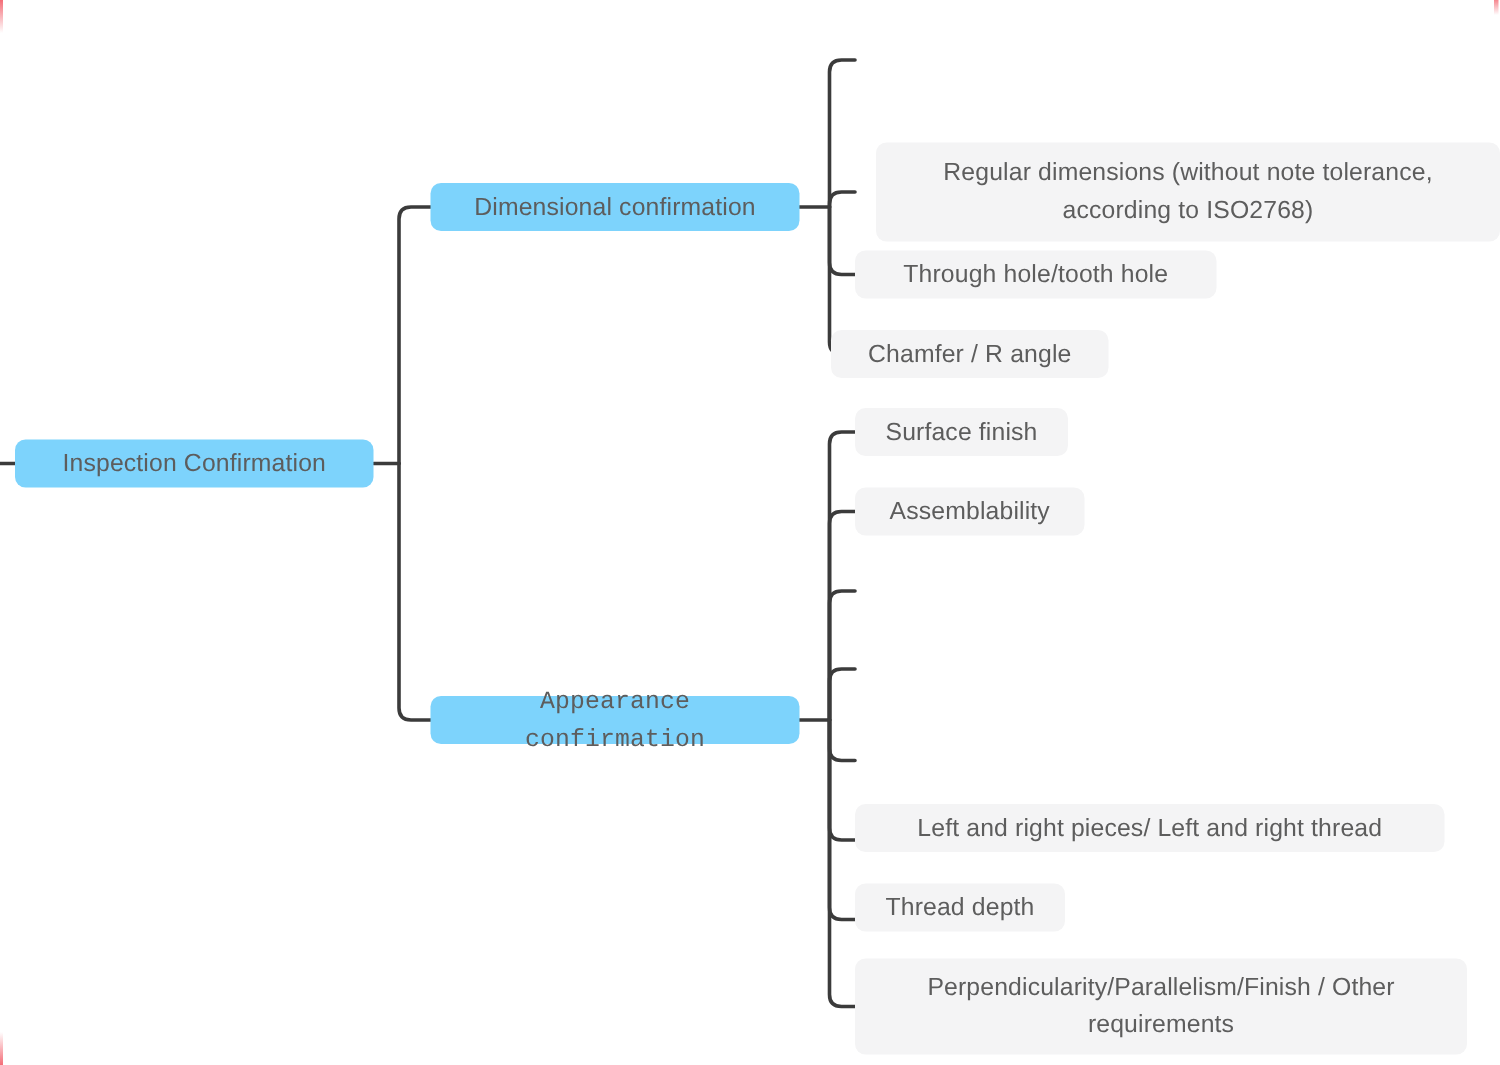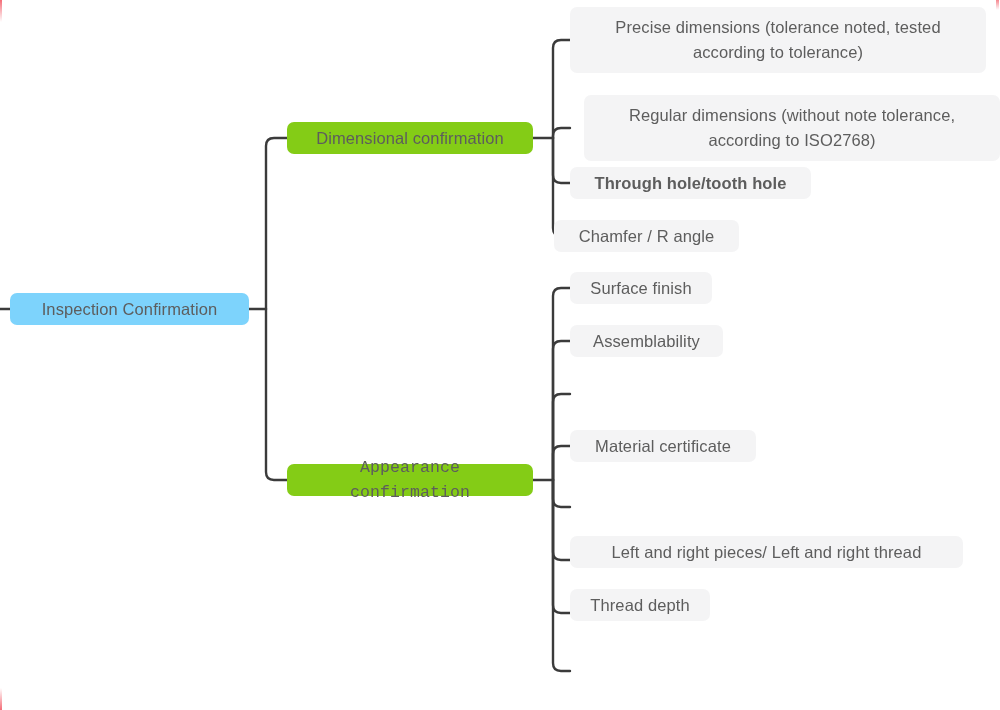--- a/index.html
+++ b/index.html
@@ -35,21 +35,21 @@
     line-height: 25px;
     letter-spacing: 0.1px;
     display: flex;
     align-items: center;
     justify-content: center;
     text-align: center;
     padding: 6px 9px;
     white-space: pre-line;
   }
   .node.root      { background: #7dd3fc; }
-  .node.branch    { background: #84cc16; }
+  .node.branch    { background: #7dd3fc; }
   .node.leaf      { background: #f4f4f5; }
   .edge-mark {
     position: absolute;
     background: #f4606a;
   }
   .edge-mark.tl { left: 0px;  top: 0px;   width: 2px; height: 22px; opacity: .85;
                   background: linear-gradient(to bottom, #f2535f, rgba(242,83,95,0)); }
   .edge-mark.bl { left: 0px;  top: 688px; width: 2px; height: 22px; opacity: .85;
                   background: linear-gradient(to top, #f2535f, rgba(242,83,95,0)); }
   .edge-mark.tr { left: 996px; top: 0px;  width: 3px; height: 10px; opacity: .7;
@@ -86,38 +86,37 @@
       <path d="M 553 480 V 663 Q 553 671 561 671 H 570"></path>
     </g>
   </svg>
 
   <div class="node root" style="left:10px; top:293px; width:239px; height:32px;">Inspection Confirmation</div>
 
   <div class="node branch" style="left:287px; top:122px; width:246px; height:32px;">Dimensional confirmation</div>
 
   <div class="node branch" style="left:287px; top:464px; width:246px; height:32px;font-family:Liberation Mono, monospace;">Appearance confirmation</div>
 
-  <div class="node leaf" style="left:570px; top:7px; width:416px; height:66px;">Precise dimensions (tolerance noted, tested according to tolerance)</div>
 
   <div class="node leaf" style="left:584px; top:95px; width:416px; height:66px;">Regular dimensions (without note tolerance, according to ISO2768)</div>
 
-  <div class="node leaf" style="left:570px; top:167px; width:241px; height:32px;font-weight:bold;">Through hole/tooth hole</div>
+  <div class="node leaf" style="left:570px; top:167px; width:241px; height:32px;">Through hole/tooth hole</div>
 
   <div class="node leaf" style="left:554px; top:220px; width:185px; height:32px;">Chamfer / R angle</div>
 
   <div class="node leaf" style="left:570px; top:325px; width:153px; height:32px;">Assemblability</div>
 
   <div class="node leaf" style="left:570px; top:272px; width:142px; height:32px;">Surface finish</div>
 
 
-  <div class="node leaf" style="left:570px; top:430px; width:186px; height:32px;">Material certificate</div>
 
 
   <div class="node leaf" style="left:570px; top:536px; width:393px; height:32px;">Left and right pieces/ Left and right thread</div>
 
   <div class="node leaf" style="left:570px; top:589px; width:140px; height:32px;">Thread depth</div>
 
+  <div class="node leaf" style="left:570px; top:639px; width:408px; height:64px;">Perpendicularity/Parallelism/Finish / Other requirements</div>
 
   <div class="edge-mark tl"></div>
   <div class="edge-mark bl"></div>
   <div class="edge-mark tr"></div>
 
 </div>
 
 </body></html>

